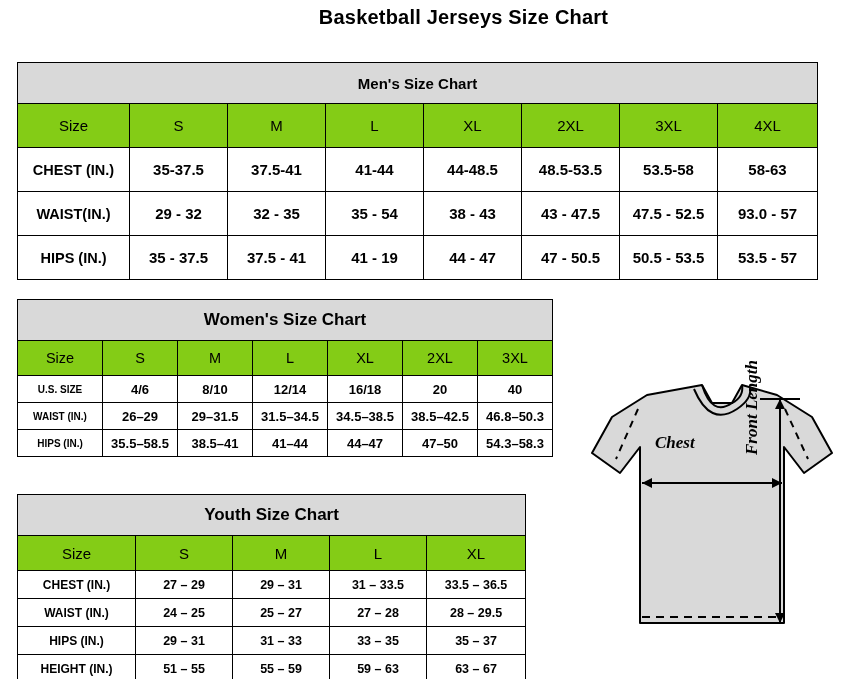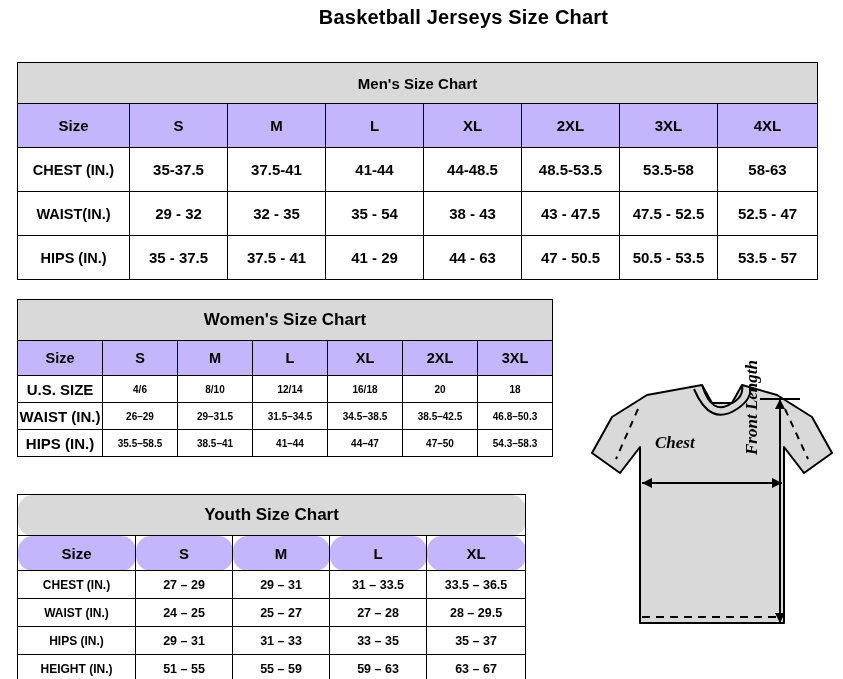--- a/index.html
+++ b/index.html
@@ -37,22 +37,22 @@
     background: #ffffff;
     font-weight: bold;
     padding: 0;
   }
   .caption-cell {
     background: #d9d9d9 !important;
     font-size: 17px;
     font-weight: bold;
   }
   .hdr-cell {
-    background: #c4b5fd;
-    font-weight: bold;
+    background: #84cc16;
+    font-weight: normal;
   }
 
   
   #mens-table {
     position: absolute;
     left: 17px;
     top: 62px;
     width: 800px;
   }
   #mens-table .caption-cell { height: 40px; margin-top: 16px; }
@@ -61,33 +61,33 @@
 
   
   #womens-table {
     position: absolute;
     left: 17px;
     top: 299px;
     width: 535px;
   }
   #womens-table .caption-cell { height: 40px; font-size: 17px; }
   #womens-table .hdr-cell { height: 34px; font-size: 14.5px; }
-  #womens-table td { height: 26px; font-size: 10px; }
-  #womens-table .rowlabel { font-size: 15px; }
+  #womens-table td { height: 26px; font-size: 13px; }
+  #womens-table .rowlabel { font-size: 10px; }
 
   
   #youth-table {
     position: absolute;
     left: 17px;
     top: 494px;
     width: 508px;
   }
   #youth-table .caption-cell { height: 40px; font-size: 17px; }
   #youth-table .hdr-cell { height: 34px; font-size: 15px; }
-  #youth-table td { height: 27px; font-size: 12.5px; border-radius: 15px; }
+  #youth-table td { height: 27px; font-size: 12.5px; }
   #youth-table .rowlabel { font-size: 12px; }
 
   
   #shirt-diagram {
     position: absolute;
     left: 572px;
     top: 355px;
     width: 300px;
     height: 320px;
   }
@@ -153,28 +153,28 @@
       <td>58-63</td>
     </tr>
     <tr>
       <td class="rowlabel">WAIST(IN.)</td>
       <td>29 - 32</td>
       <td>32 - 35</td>
       <td>35 - 54</td>
       <td>38 - 43</td>
       <td>43 - 47.5</td>
       <td>47.5 - 52.5</td>
-      <td>52.5 - 47</td>
+      <td>93.0 - 57</td>
     </tr>
     <tr>
       <td class="rowlabel">HIPS (IN.)</td>
       <td>35 - 37.5</td>
       <td>37.5 - 41</td>
-      <td>41 - 29</td>
-      <td>44 - 63</td>
+      <td>41 - 19</td>
+      <td>44 - 47</td>
       <td>47 - 50.5</td>
       <td>50.5 - 53.5</td>
       <td>53.5 - 57</td>
     </tr>
   </tbody>
 </table>
 
 <table id="womens-table">
   <colgroup>
     <col style="width:85px">
@@ -198,21 +198,21 @@
       <td class="hdr-cell">2XL</td>
       <td class="hdr-cell">3XL</td>
     </tr>
     <tr>
       <td class="rowlabel">U.S. SIZE</td>
       <td>4/6</td>
       <td>8/10</td>
       <td>12/14</td>
       <td>16/18</td>
       <td>20</td>
-      <td>18</td>
+      <td>40</td>
     </tr>
     <tr>
       <td class="rowlabel">WAIST  (IN.)</td>
       <td>26–29</td>
       <td>29–31.5</td>
       <td>31.5–34.5</td>
       <td>34.5–38.5</td>
       <td>38.5–42.5</td>
       <td>46.8–50.3</td>
     </tr>

